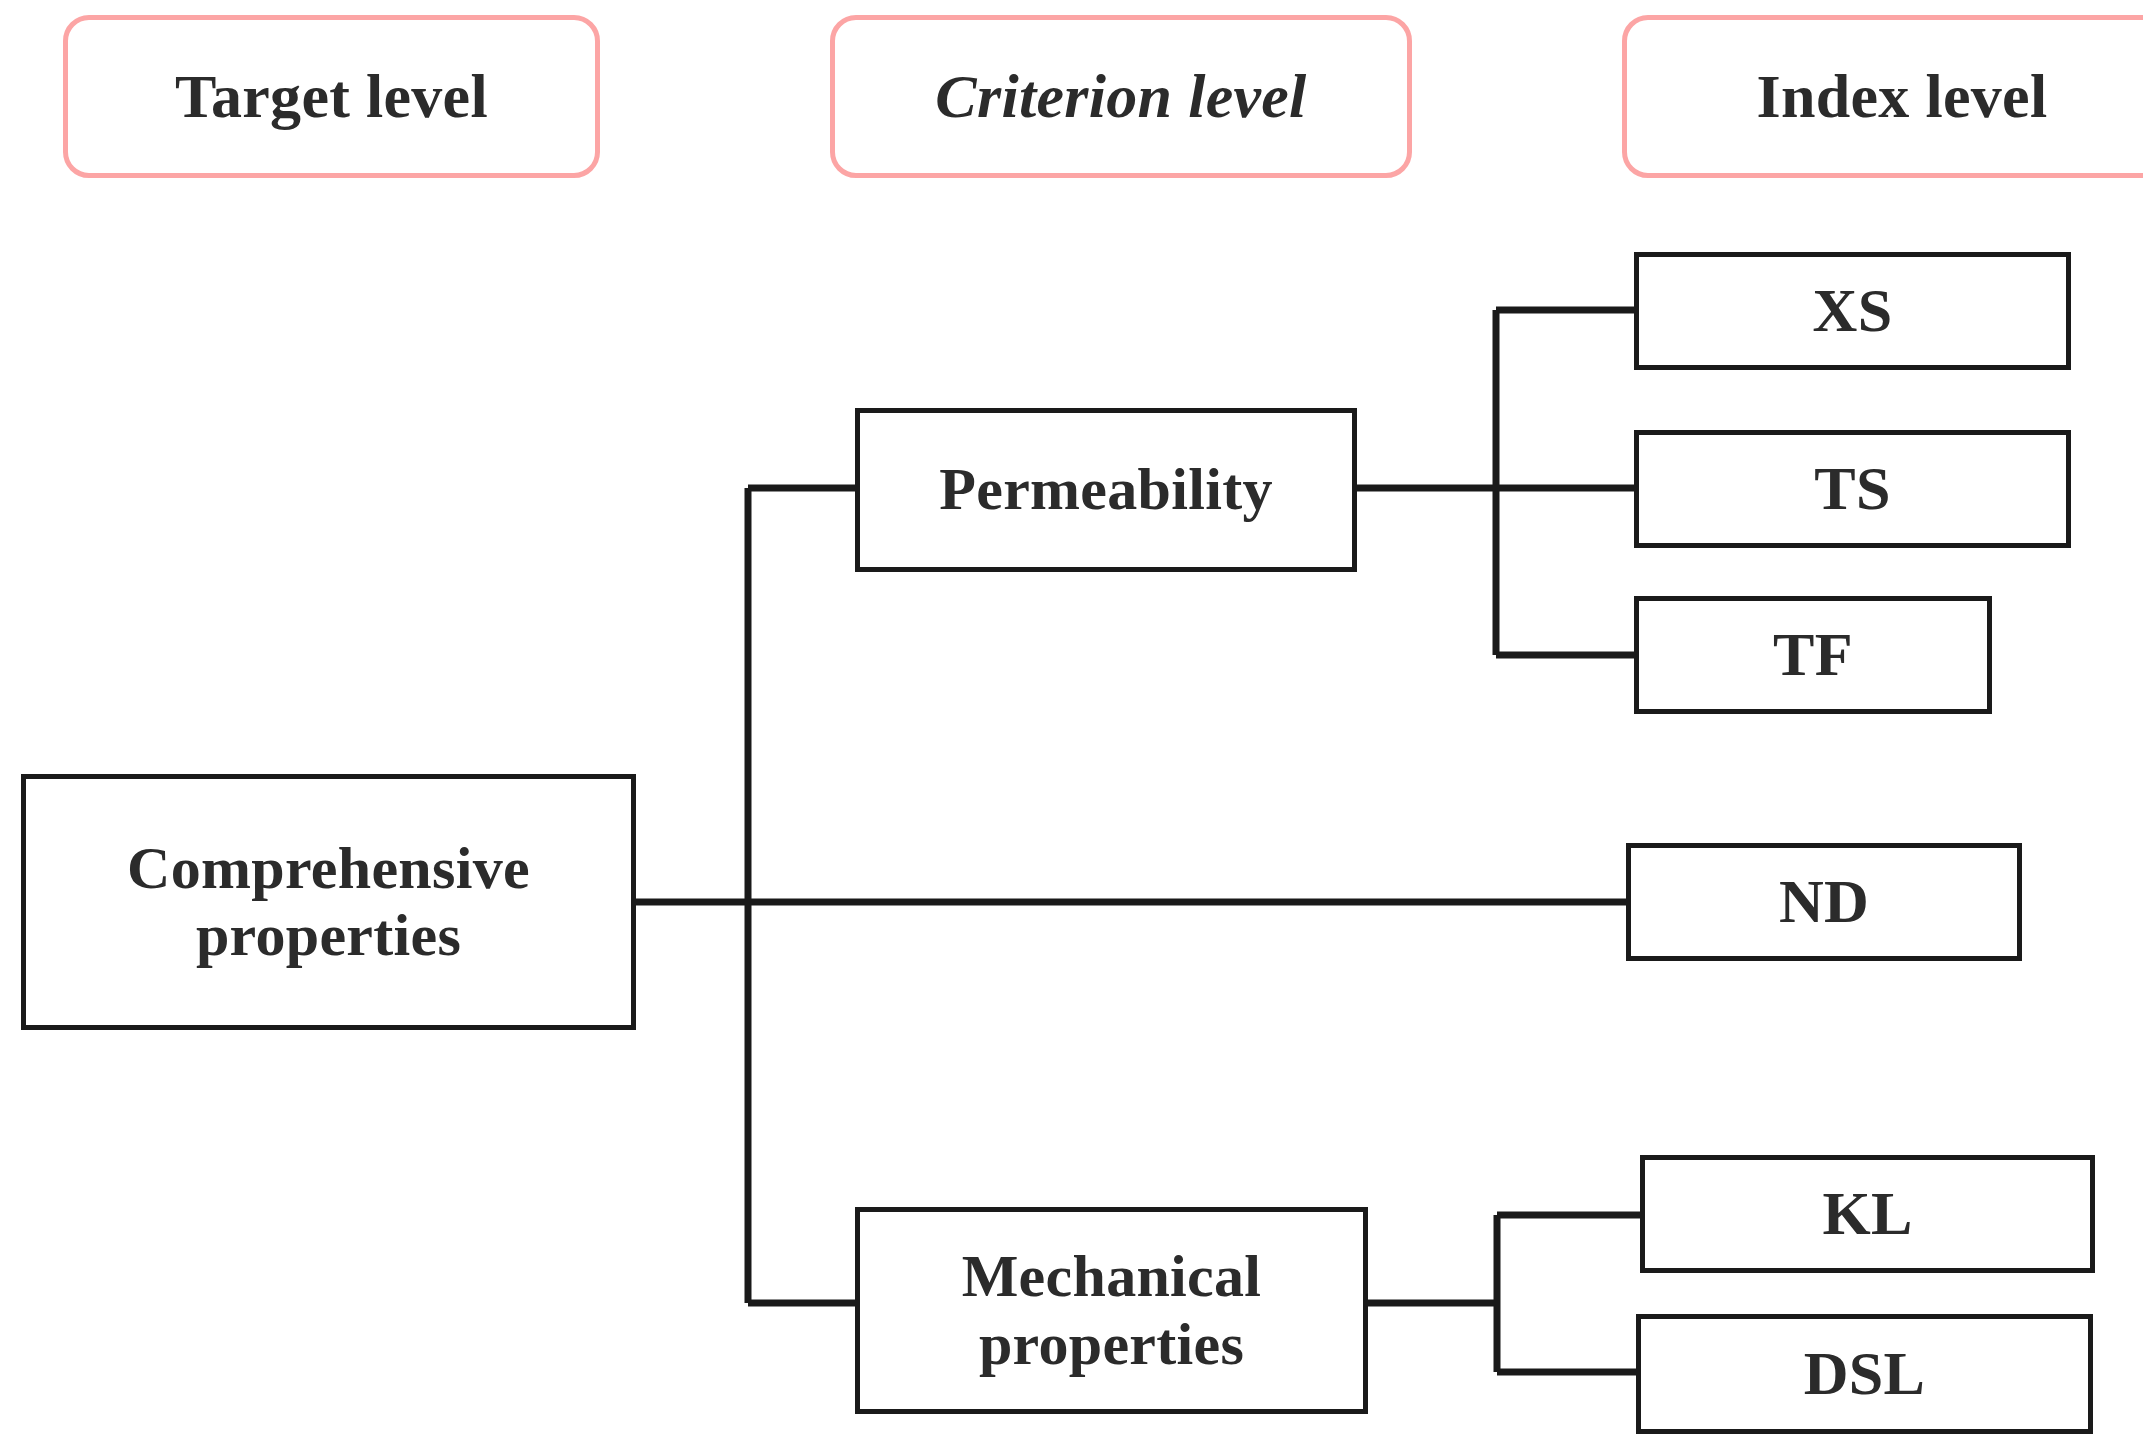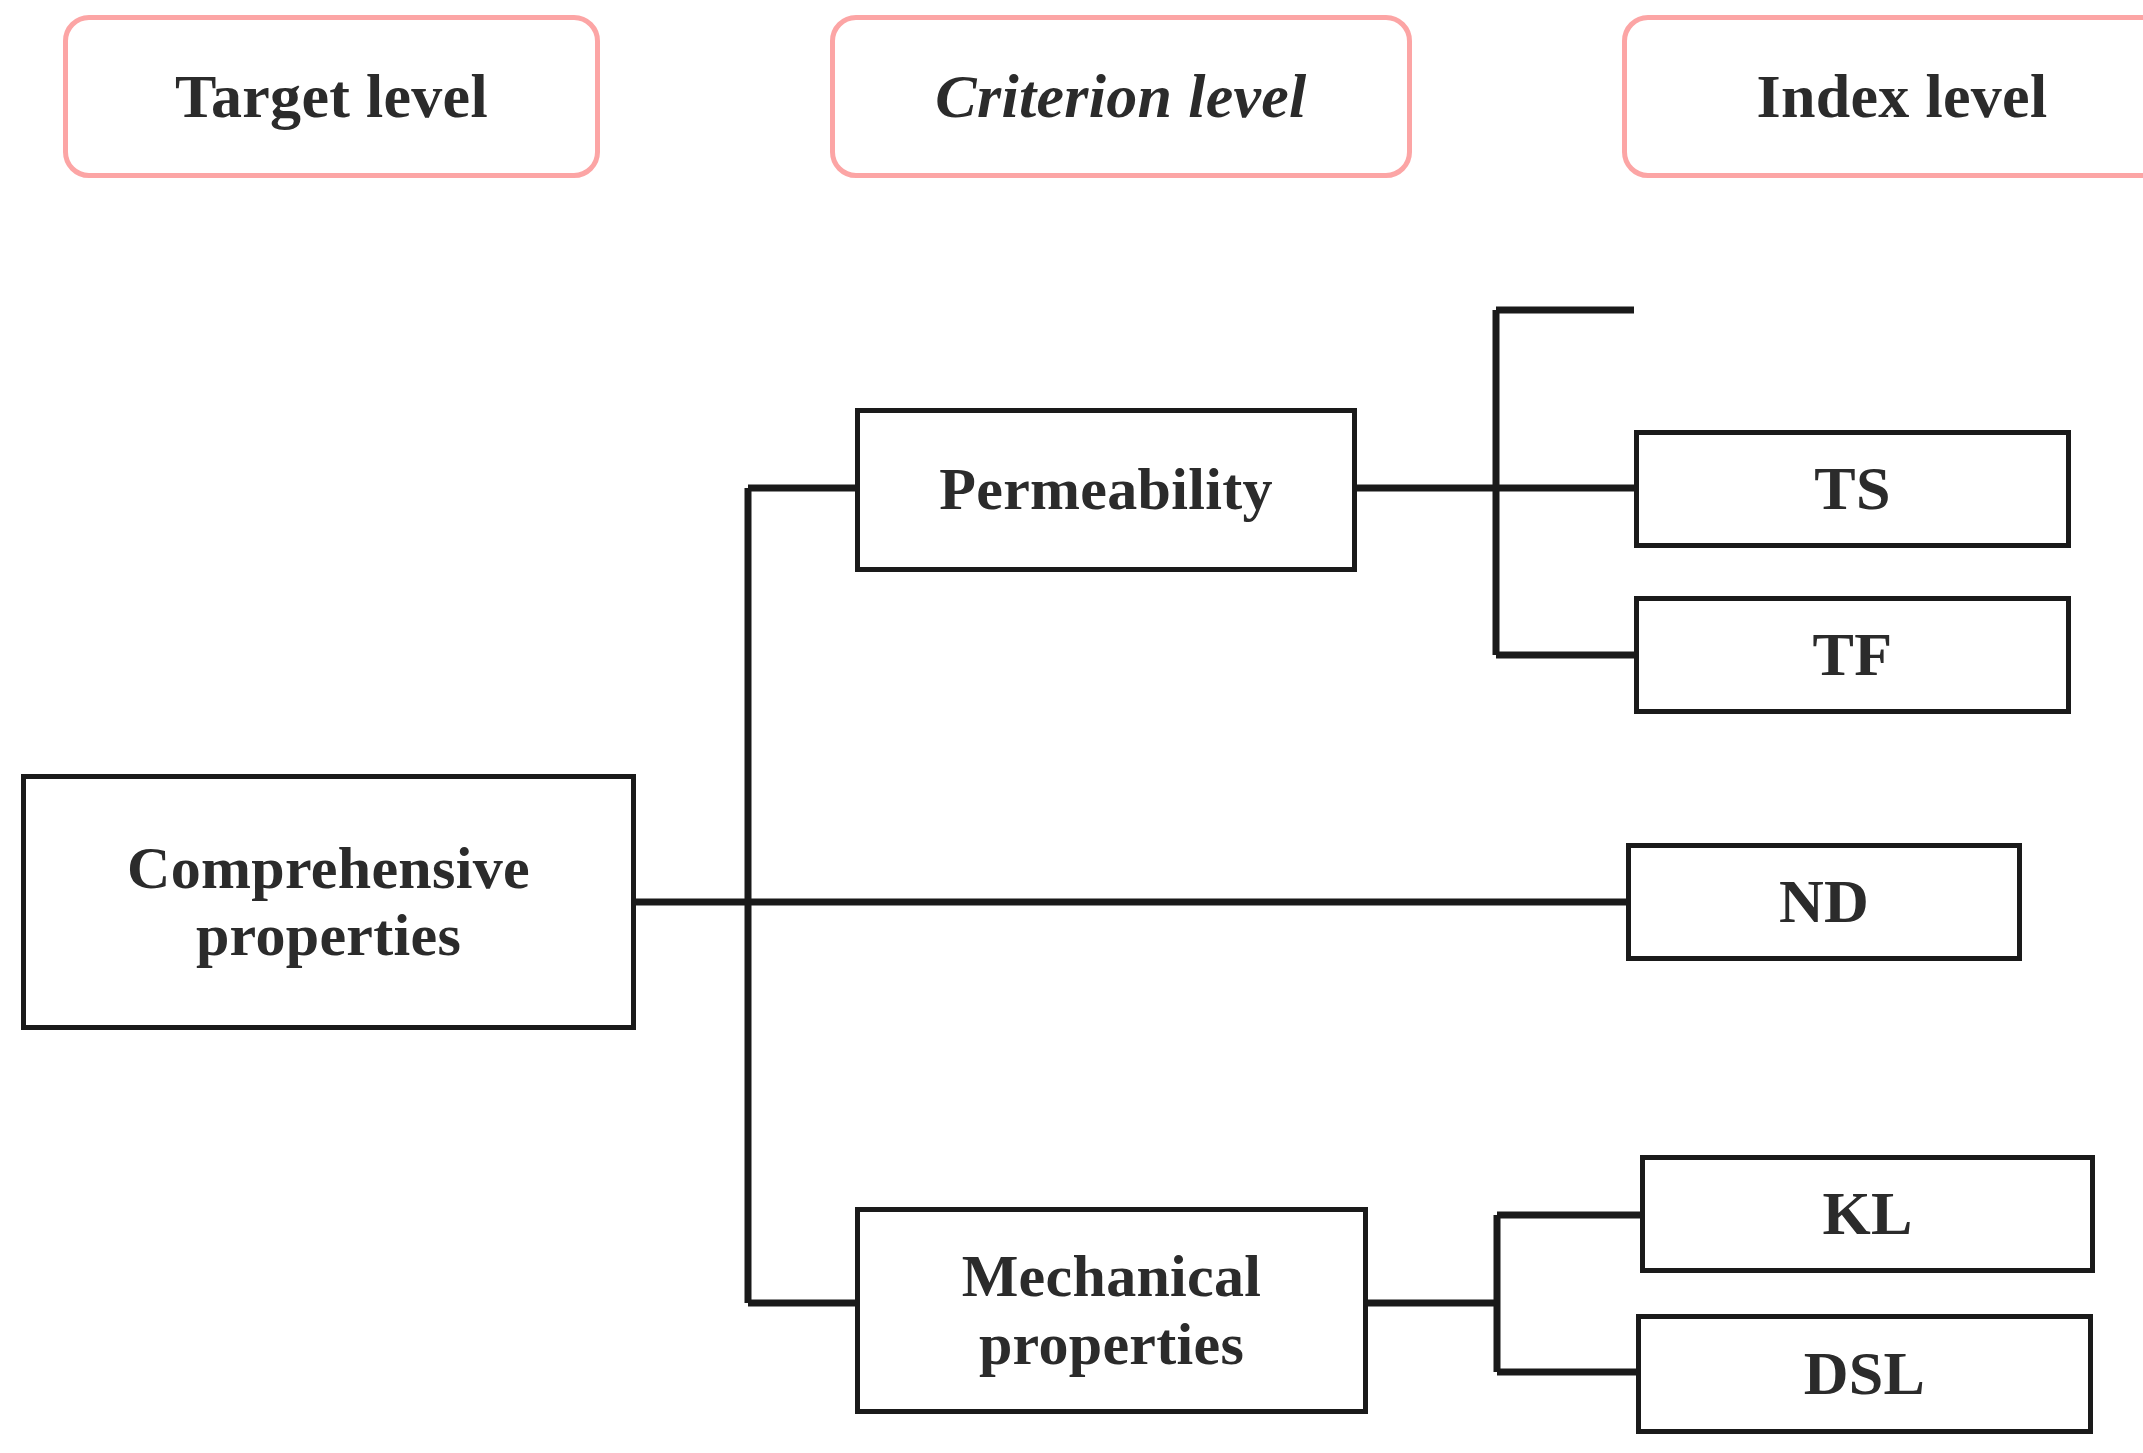--- a/index.html
+++ b/index.html
@@ -113,26 +113,29 @@
     <span>Permeability</span>
   </div>
 
   <div class="node box-node criterion-node" style="left:855px; top:1207px; width:513px; height:207px;">
     <span>
       <span>Mechanical</span><br>
       <span>properties</span>
     </span>
   </div>
 
+  <div class="node box-node index-node" style="left:1634px; top:252px; width:437px; height:118px;">
+    <span>XS</span>
+  </div>
 
   <div class="node box-node index-node" style="left:1634px; top:430px; width:437px; height:118px;">
     <span>TS</span>
   </div>
 
-  <div class="node box-node index-node" style="left:1634px; top:596px; width:437px; height:118px;">
+  <div class="node box-node index-node" style="left:1634px; top:596px; width:358px; height:118px;">
     <span>TF</span>
   </div>
 
   <div class="node box-node index-node" style="left:1626px; top:843px; width:396px; height:118px;">
     <span>ND</span>
   </div>
 
   <div class="node box-node index-node" style="left:1640px; top:1155px; width:455px; height:118px;">
     <span>KL</span>
   </div>

